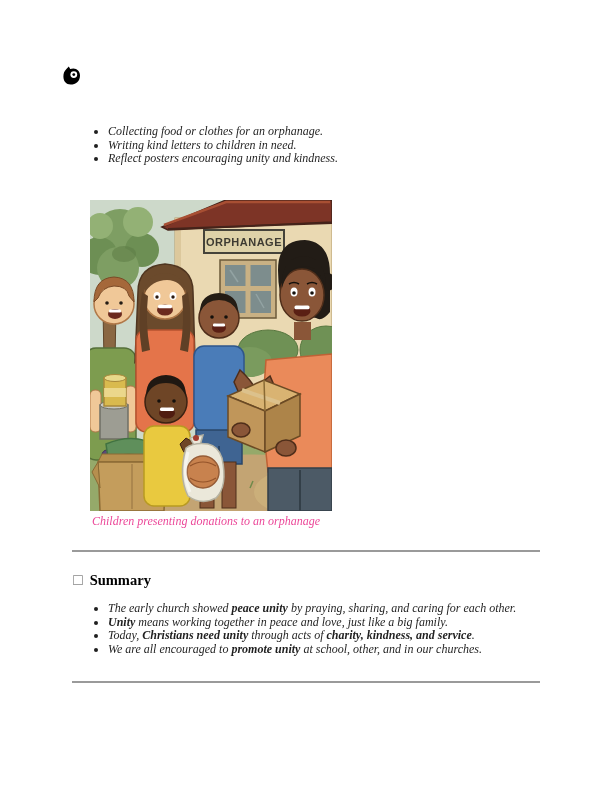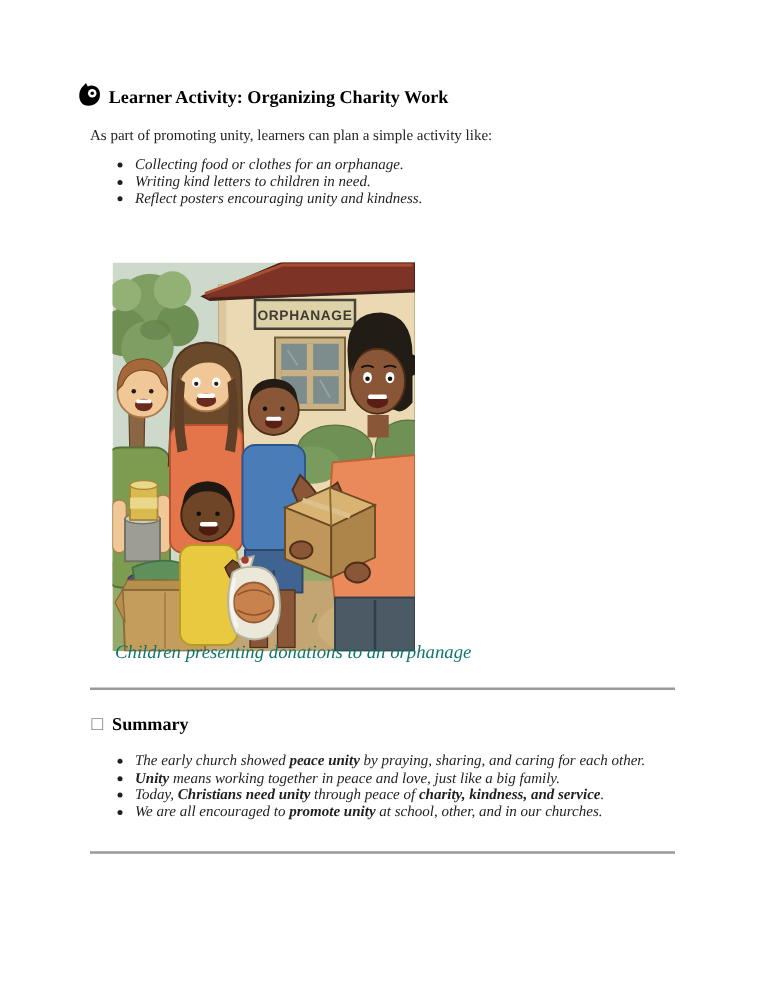--- a/index.html
+++ b/index.html
@@ -15,21 +15,21 @@
   .abs{position:absolute;}
   h2.doc-h{
     margin:0;font-size:14.5px;font-weight:bold;color:#000;
     display:flex;align-items:center;gap:6px;white-space:nowrap;
   }
   .h-icon{display:inline-block;flex:0 0 auto;}
   .intro{margin:0;font-size:12px;line-height:14px;}
   ul.doc-list{margin:0;padding:0 0 0 36px;font-size:12px;}
   ul.doc-list li{line-height:13.7px;margin:0;padding:0;font-style:italic;}
   ul.doc-list li span.b{font-weight:bold;}
-  .caption{font-size:15px;font-style:italic;color:#0f766e;}
+  .caption{font-size:12px;font-style:italic;color:#ec4899;}
   .rule{height:2px;background:#9a9a9a;}
   .tofu{
     font-weight:normal;color:#8a8a8a;font-size:13px;
     font-family:"DejaVu Sans",sans-serif;line-height:1;
   }
   figure{margin:0;}
   .sign-text{
     font-family:"Liberation Sans","DejaVu Sans",sans-serif;
     font-weight:bold;letter-spacing:.5px;
   }
@@ -40,32 +40,30 @@
 <div class="page">
 
   <h2 class="doc-h abs" style="top:66px;left:63px;">
     <span class="h-icon">
       <svg width="18" height="19" viewBox="0 0 18 19">
         <path d="M3.2 3.2 L5.8 0.4 L7.2 3.1 C12.4 0.9 17 4.4 17 9.4 C17 15.4 12.8 18.6 7.6 18.6 C3.2 18.6 0.4 15.4 0.4 10.6 C0.4 7.2 1.4 5 3.2 3.2 Z" fill="#000"></path>
         <circle cx="10.8" cy="8.6" r="3.4" fill="#fff"></circle>
         <circle cx="10.8" cy="8.6" r="1.4" fill="#000"></circle>
       </svg>
     </span>
-    <span>Learner Activity: Organizing Charity Work</span>
   </h2>
 
-  <p class="intro abs" style="top:101px;left:72px;width:460px;">As part of promoting unity, learners can plan a simple activity like:</p>
 
   <ul class="doc-list abs" style="top:125px;left:72px;width:440px;">
       <li><span>Collecting food or clothes for an orphanage.</span></li>
       <li><span>Writing kind letters to children in need.</span></li>
       <li><span>Reflect posters encouraging unity and kindness.</span></li>
     </ul>
 
-  <figure class="abs" style="top:210px;left:90px;width:242px;height:393px;">
+  <figure class="abs" style="top:200px;left:90px;width:242px;height:393px;">
     <svg width="242" height="311" viewBox="0 0 242 311">
 
       <rect x="0" y="0" width="242" height="311" fill="#cdd9ca"></rect>
 
       <path d="M14 160 L12 58 Q12 44 20 40 L27 58 L25 160 Z" fill="#8a6742" stroke="#5f4529" stroke-width="1"></path>
       <path d="M17 72 L3 52 L8 48 L20 66 Z" fill="#8a6742"></path>
       <circle cx="30" cy="36" r="27" fill="#7e9e63"></circle>
       <circle cx="9" cy="56" r="19" fill="#6d8f54"></circle>
       <circle cx="52" cy="50" r="17" fill="#6d8f54"></circle>
       <circle cx="28" cy="68" r="21" fill="#7e9e63"></circle>
@@ -200,20 +198,20 @@
   <div class="rule abs" style="top:550px;left:72px;width:468px;"></div>
 
   <h2 class="doc-h abs" style="top:572px;left:72px;">
     <span class="tofu">☐</span>
     <span>Summary</span>
   </h2>
 
   <ul class="doc-list abs" style="top:602px;left:72px;width:480px;">
       <li><span>The early church showed </span><span class="b">peace unity</span><span> by praying, sharing, and caring for each other.</span></li>
       <li><span class="b">Unity</span><span> means working together in peace and love, just like a big family.</span></li>
-      <li><span>Today, </span><span class="b">Christians need unity</span><span> through peace of </span><span class="b">charity, kindness, and service</span><span>.</span></li>
+      <li><span>Today, </span><span class="b">Christians need unity</span><span> through acts of </span><span class="b">charity, kindness, and service</span><span>.</span></li>
       <li><span>We are all encouraged to </span><span class="b">promote unity</span><span> at school, other, and in our churches.</span></li>
     </ul>
 
   <div class="rule abs" style="top:681px;left:72px;width:468px;"></div>
 
 
 </div>
 
 </body></html>

